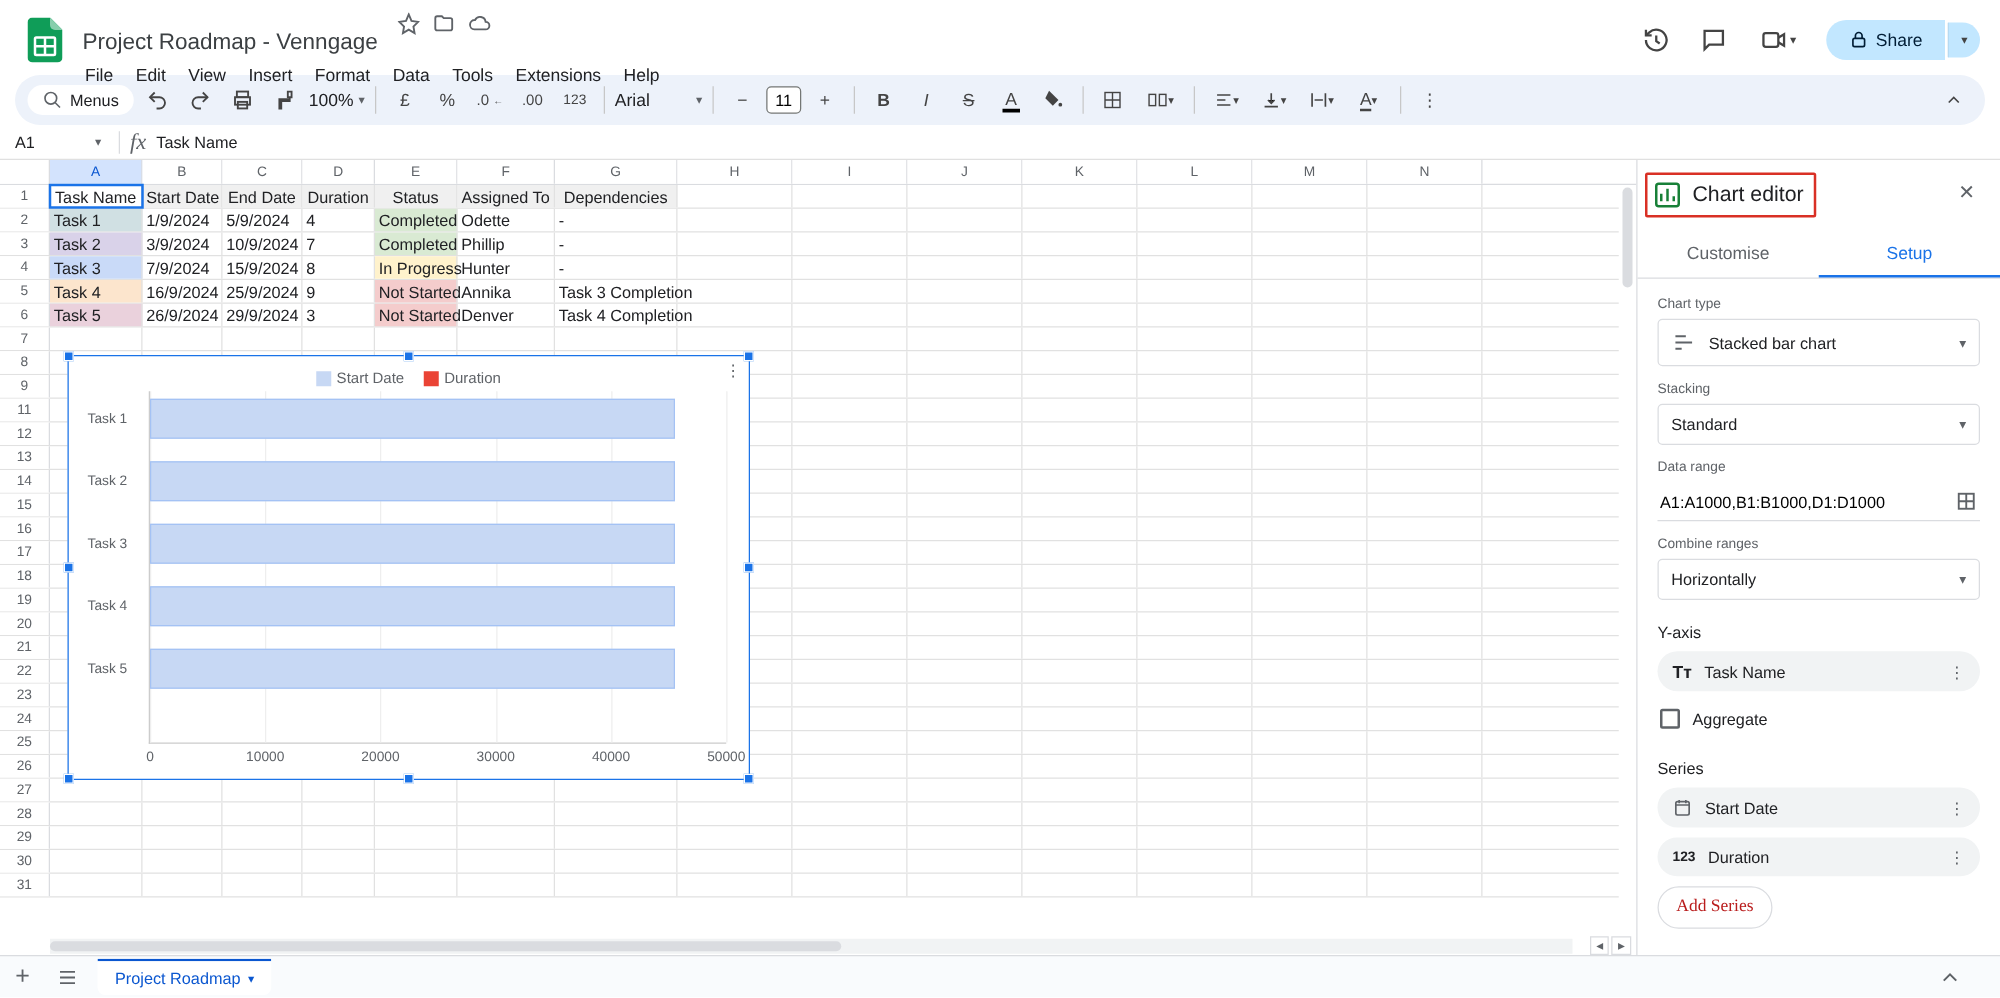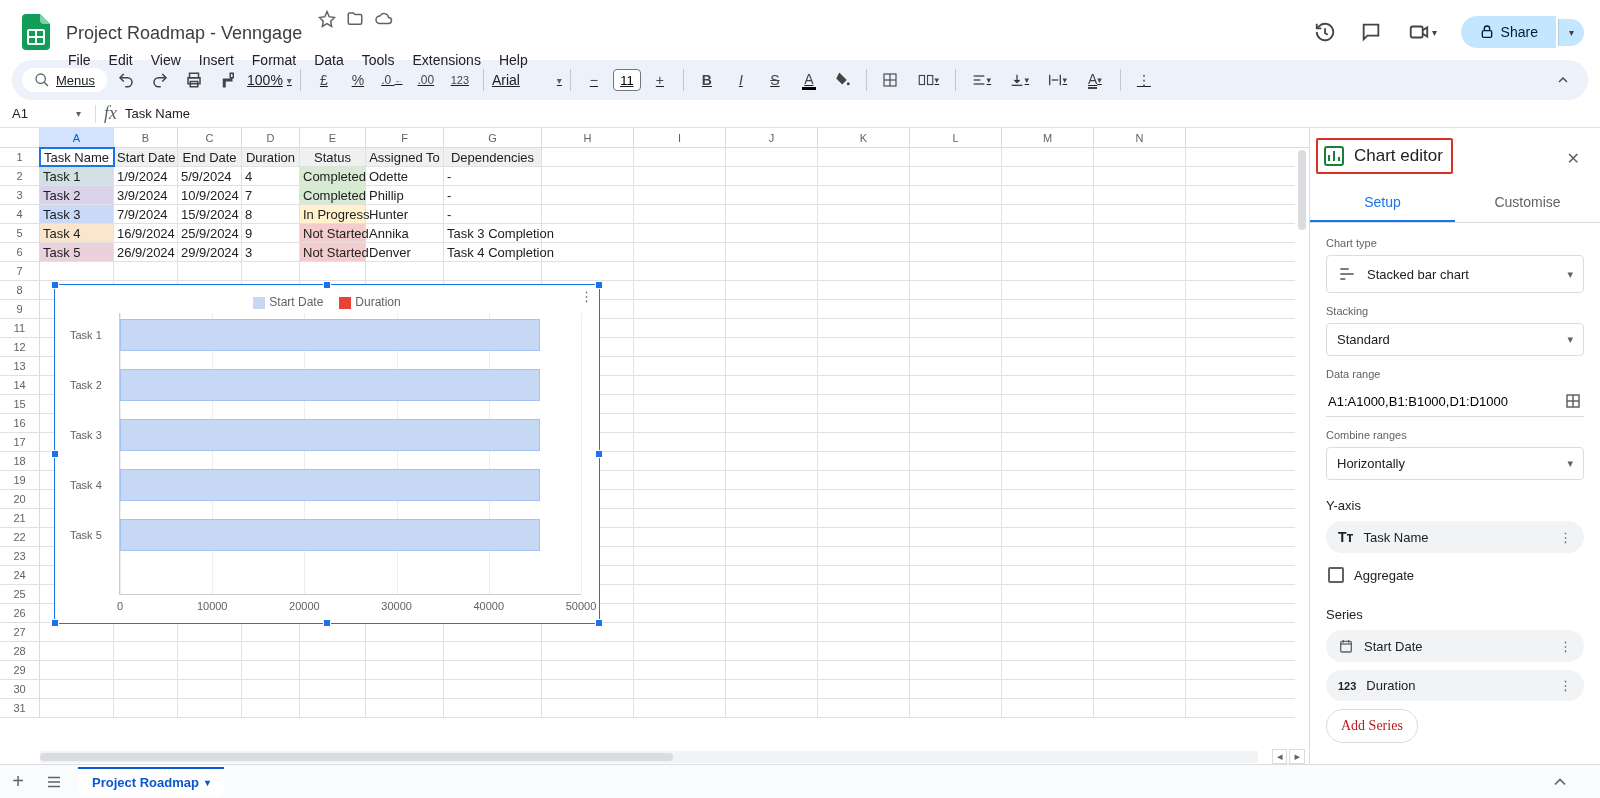--- a/index.html
+++ b/index.html
@@ -14,21 +14,21 @@
 .doc-title { font-size: 18px; color: #3c4043; padding: 2px 6px; border-radius: 4px; margin-top: 28px; }
 .title-icon { color: #5f6368; cursor: pointer; display:flex; align-items:center; }
 .menubar { display: flex; gap: 2px; padding-top: 2px; font-size: 14px; color: #202124; }
 .menubar span { padding: 4px 8px; border-radius: 4px; cursor: pointer; }
 .header-right { display: flex; align-items: center; gap: 18px; margin-left: auto; color: #444; }
 .icon-btn { width: 28px; height: 28px; display: flex; align-items: center; justify-content: center; cursor: pointer; color:#444; }
 .share-btn { display: flex; align-items: center; gap: 6px; background: #c2e7ff; border-radius: 30px 0 0 30px; padding: 8px 18px; font-weight: 500; font-size: 14px; cursor: pointer; color:#001d35; }
 .share-more { background:#c2e7ff; border-radius: 0 30px 30px 0; padding:8px 10px; margin-left:-16px; display:flex; align-items:center; cursor:pointer; border-left:1px solid #a8cee8;}
 
 
-.toolbar { display: flex; align-items: center; gap: 4px; padding: 4px 10px; background: #edf2fa; border-radius: 24px; margin: 4px 12px 0 12px; height: 40px; text-decoration: underline; }
+.toolbar { display: flex; align-items: center; gap: 4px; padding: 4px 10px; background: #edf2fa; border-radius: 24px; margin: 4px 12px 0 12px; height: 40px; }
 .tb-btn { width: 30px; height: 28px; display: flex; align-items: center; justify-content: center; cursor: pointer; color:#444; border-radius:4px; font-size:14px; }
 .tb-sep { width: 1px; height: 22px; background: #c7c7c7; margin: 0 4px; }
 .search-pill { background:#fff; border-radius:16px; padding:4px 12px; display:flex; align-items:center; gap:6px;}
 .zoom-box, .font-box, .fs-box { display: flex; align-items: center; gap: 4px; font-size: 14px; }
 .fs-input { width: 28px; height: 22px; border: 1px solid #747775; text-align: center; font-size: 13px; border-radius:4px; }
 .collapse-tb { margin-left: auto; }
 
 
 .formula-row { display: flex; align-items: center; height: 28px; border-bottom: 1px solid #e0e0e0; padding-left: 8px; }
 .namebox { width: 62px; font-size: 13px; padding: 2px 4px; }
@@ -78,21 +78,21 @@
 .chart-inner { padding: 10px 18px 6px 18px; height:100%; display:flex; flex-direction:column;}
 .legend { display:flex; justify-content:center; gap:16px; font-size:12px; color:#5f6368; padding-bottom:4px;}
 .lg-sw{width:12px;height:12px;display:inline-block;margin-right:4px;vertical-align:middle;}
 .chart-plot{flex:1; position:relative; border-left:1px solid #ccc; border-bottom:1px solid #ccc; margin-left:46px; margin-bottom:22px;}
 .y-label{position:absolute; left:-50px; font-size:11px; color:#5f6368; transform:translateY(-50%);}
 .x-tick{position:absolute; bottom:-18px; font-size:11px; color:#5f6368; transform:translateX(-50%);}
 .hbar{position:absolute; background:#c7d8f4; border:1px solid #a4c2f4; height:32px;}
 .gridline{position:absolute;top:0;bottom:0;width:1px;background:#eee;}
 
 
-.sb-header { display:flex; align-items:flex-end; gap:10px; padding:10px 14px 10px 6px;}
+.sb-header { display:flex; align-items:flex-start; gap:10px; padding:10px 14px 10px 6px;}
 .sb-header-box { display:flex; align-items:center; gap:8px; border:2px solid #d93025; padding:4px 8px 4px 4px; border-radius:2px;}
 .sb-title { font-size:17px; }
 .sb-close { margin-left:auto; cursor:pointer; color:#5f6368; font-size:16px; padding:6px;}
 .sb-tabs { display:flex; border-bottom:1px solid #dadce0;}
 .sb-tab { flex:1; text-align:center; padding:10px 0; font-size:14px; color:#5f6368; cursor:pointer;}
 .sb-tab.active { color:#1a73e8; border-bottom:2.5px solid #1a73e8; font-weight:500;}
 .sb-body { padding: 14px 16px; overflow-y:auto; flex:1;}
 .sb-label { font-size:11px; color:#5f6368; margin-bottom:6px; margin-top:12px;}
 .sb-label:first-child{margin-top:0;}
 .sb-select { display:flex; align-items:center; gap:10px; border:1px solid #dadce0; border-radius:4px; padding:8px 10px; font-size:13px; cursor:pointer;}
@@ -102,21 +102,21 @@
 .sb-section-title { font-size:13px; font-weight:500; margin-top:18px; margin-bottom:8px;}
 .sb-chip { display:flex; align-items:center; gap:10px; background:#f1f3f4; border-radius:18px; padding:8px 12px; font-size:13px; margin-bottom:8px;}
 .sb-chip .more{margin-left:auto;color:#5f6368;cursor:pointer;}
 .sb-check { display:flex; align-items:center; gap:10px; padding:6px 2px; font-size:13px;}
 .sb-checkbox{width:16px;height:16px;border:2px solid #5f6368;border-radius:2px;}
 .add-series { border:1px solid #dadce0; border-radius:18px; padding:8px 14px; font-size:14px; display:inline-block; cursor:pointer; color:#b91c1c;font-family:Liberation Serif, serif;}
 
 
 .bottom { height:34px; display:flex; align-items:center; border-top:1px solid #dadce0; background:#f9fbfd;}
 .bottom .add, .bottom .all { width:36px; display:flex; justify-content:center; color:#5f6368; cursor:pointer;}
-.sheet-tab { display:flex; align-items:center; gap:6px; background:#fff; border-top:2px solid #0b57d0; color:#0b57d0; padding:6px 14px; font-weight:700; font-size:13px; border-radius:0 0 6px 6px; margin-left:6px;}
+.sheet-tab { display:flex; align-items:center; gap:6px; background:#fff; border-top:2px solid #0b57d0; color:#0b57d0; padding:6px 14px; font-weight:400; font-size:13px; border-radius:0 0 6px 6px; margin-left:6px;}
 .explore{ margin-left:auto; margin-right:30px; color:#5f6368; cursor:pointer;}
 
 
 .hscroll { height: 12px; background:#f1f3f4; margin:0 14px 0 40px; position:relative; }
 .hscroll .thumb{position:absolute; left:0; top:2px; height:8px; width:52%; background:#dadce0; border-radius:4px;}
 .hnav{margin-left:auto; display:flex; gap:2px; padding-right:4px; color:#5f6368; font-size:11px;}
 .hnav span{border:1px solid #dadce0; padding:0 4px; cursor:pointer; background:#fff;}
 
 .vscroll{position:absolute; right:0; top:20px; bottom:14px; width:14px; background:#fff;}
 .vscroll .thumb{width:8px; margin-left:3px; height:80px; background:#dadce0; border-radius:4px; margin-top:2px;}
@@ -926,22 +926,22 @@
             <rect x="3" y="3" width="18" height="18" rx="2"></rect>
             <line x1="7" y1="17" x2="7" y2="11"></line>
             <line x1="12" y1="17" x2="12" y2="7"></line>
             <line x1="17" y1="17" x2="17" y2="13"></line>
           </svg>
         <span class="sb-title">Chart editor</span>
       </div>
       <span class="sb-close">✕</span>
     </div>
     <div class="sb-tabs">
+      <div class="sb-tab">Customise</div>
       <div class="sb-tab active">Setup</div>
-      <div class="sb-tab">Customise</div>
     </div>
     <div class="sb-body">
       <div class="sb-label">Chart type</div>
       <div class="sb-select">
         <svg width="20" height="20" viewBox="0 0 24 24" fill="none" stroke="#5f6368" stroke-width="2">
             <line x1="4" y1="6" x2="14" y2="6"></line>
             <line x1="4" y1="12" x2="20" y2="12"></line>
             <line x1="4" y1="18" x2="10" y2="18"></line>
           </svg>
         <span>Stacked bar chart</span>

